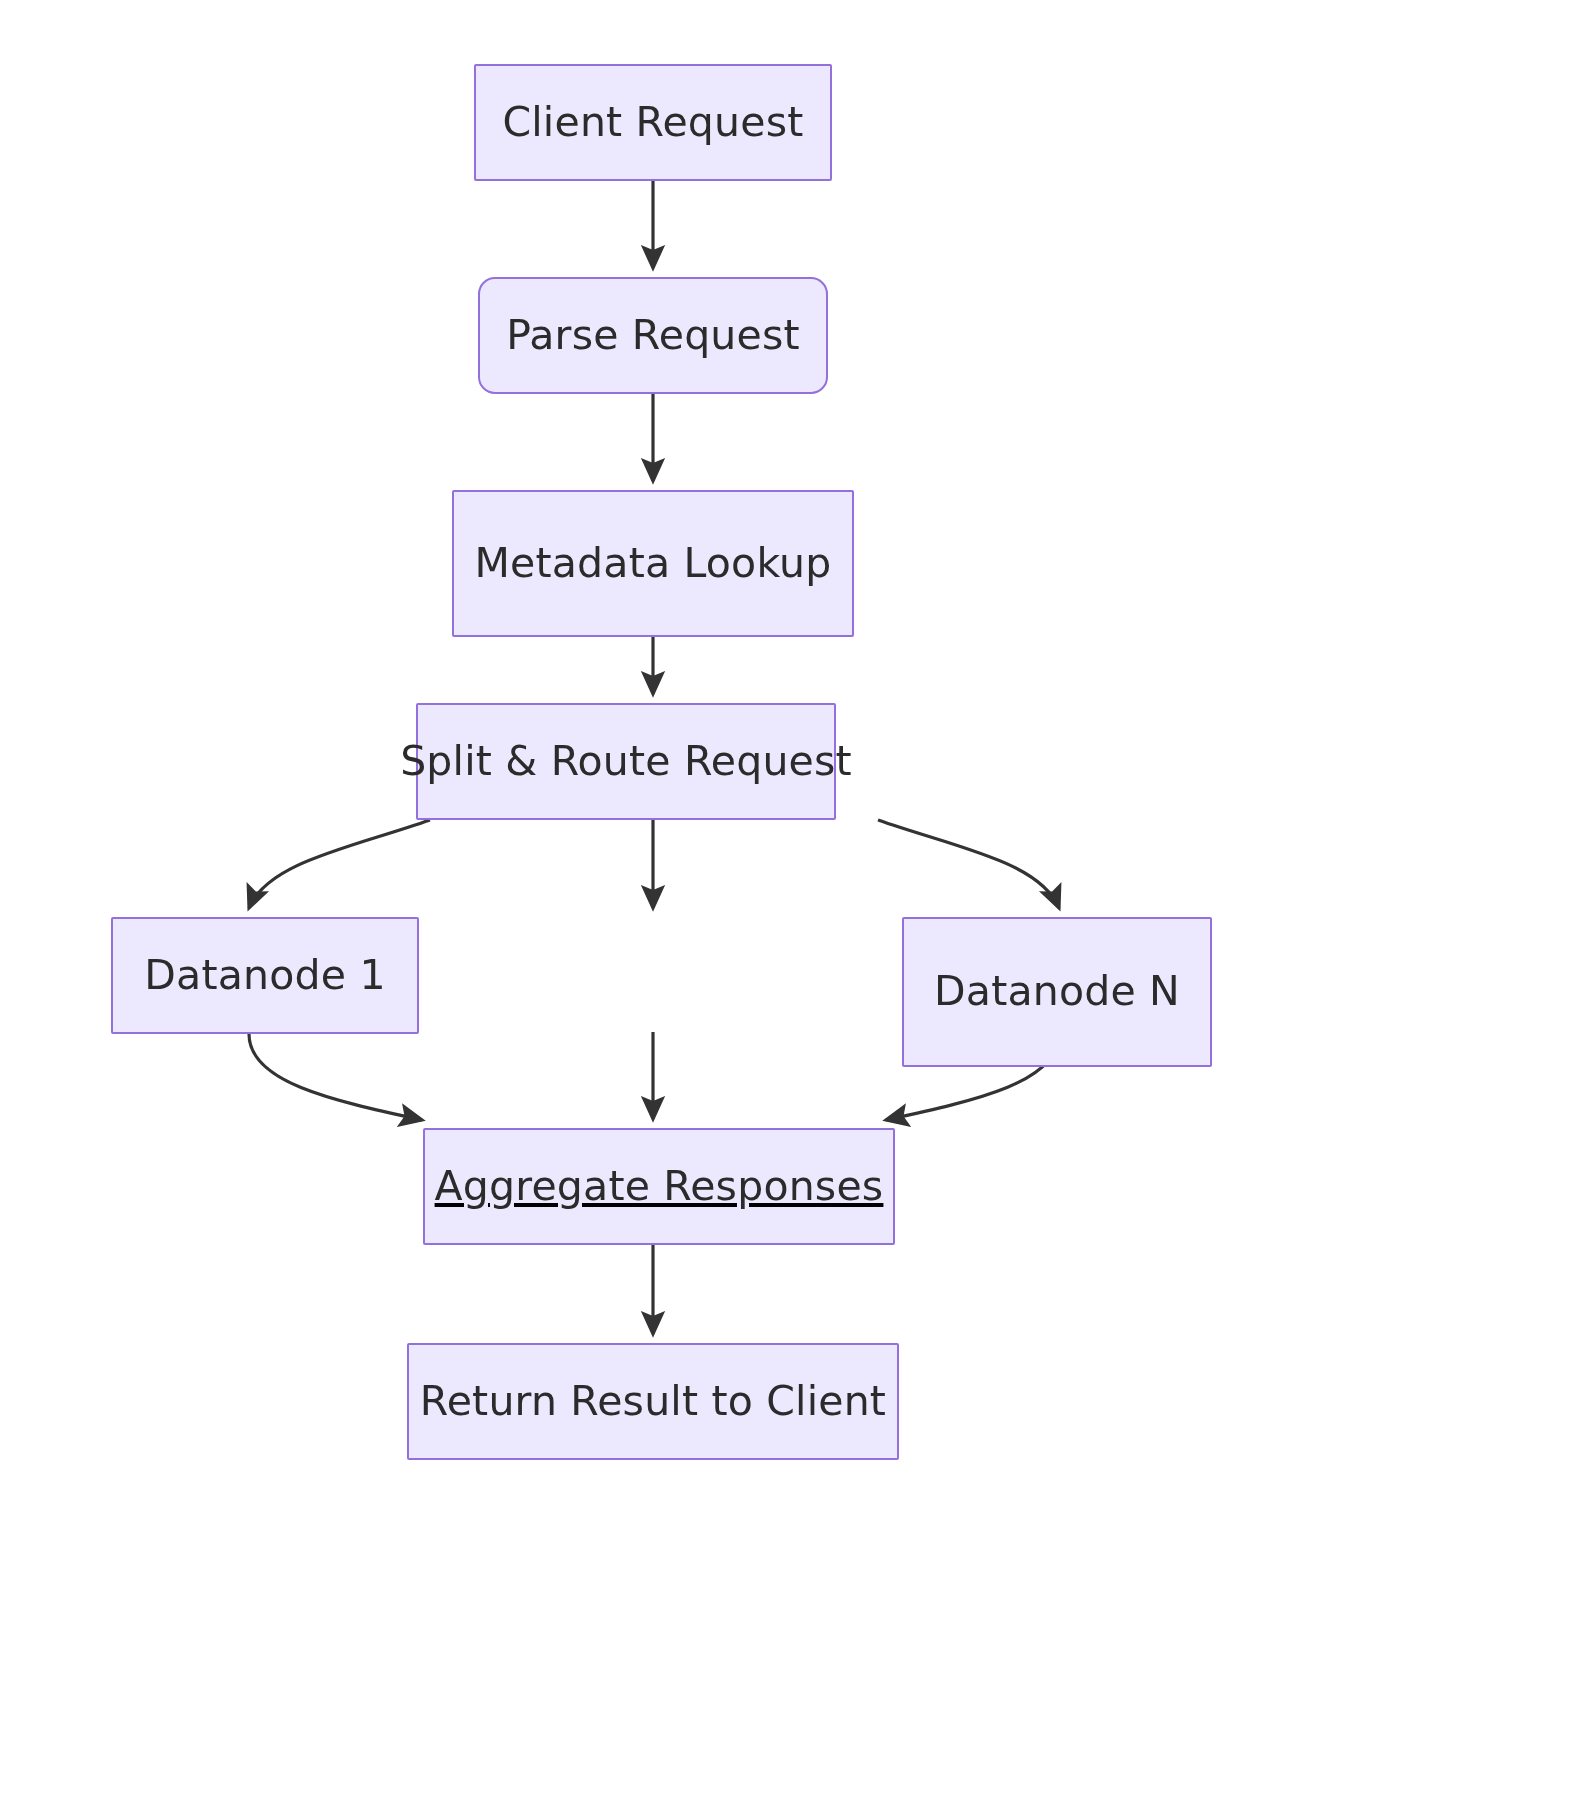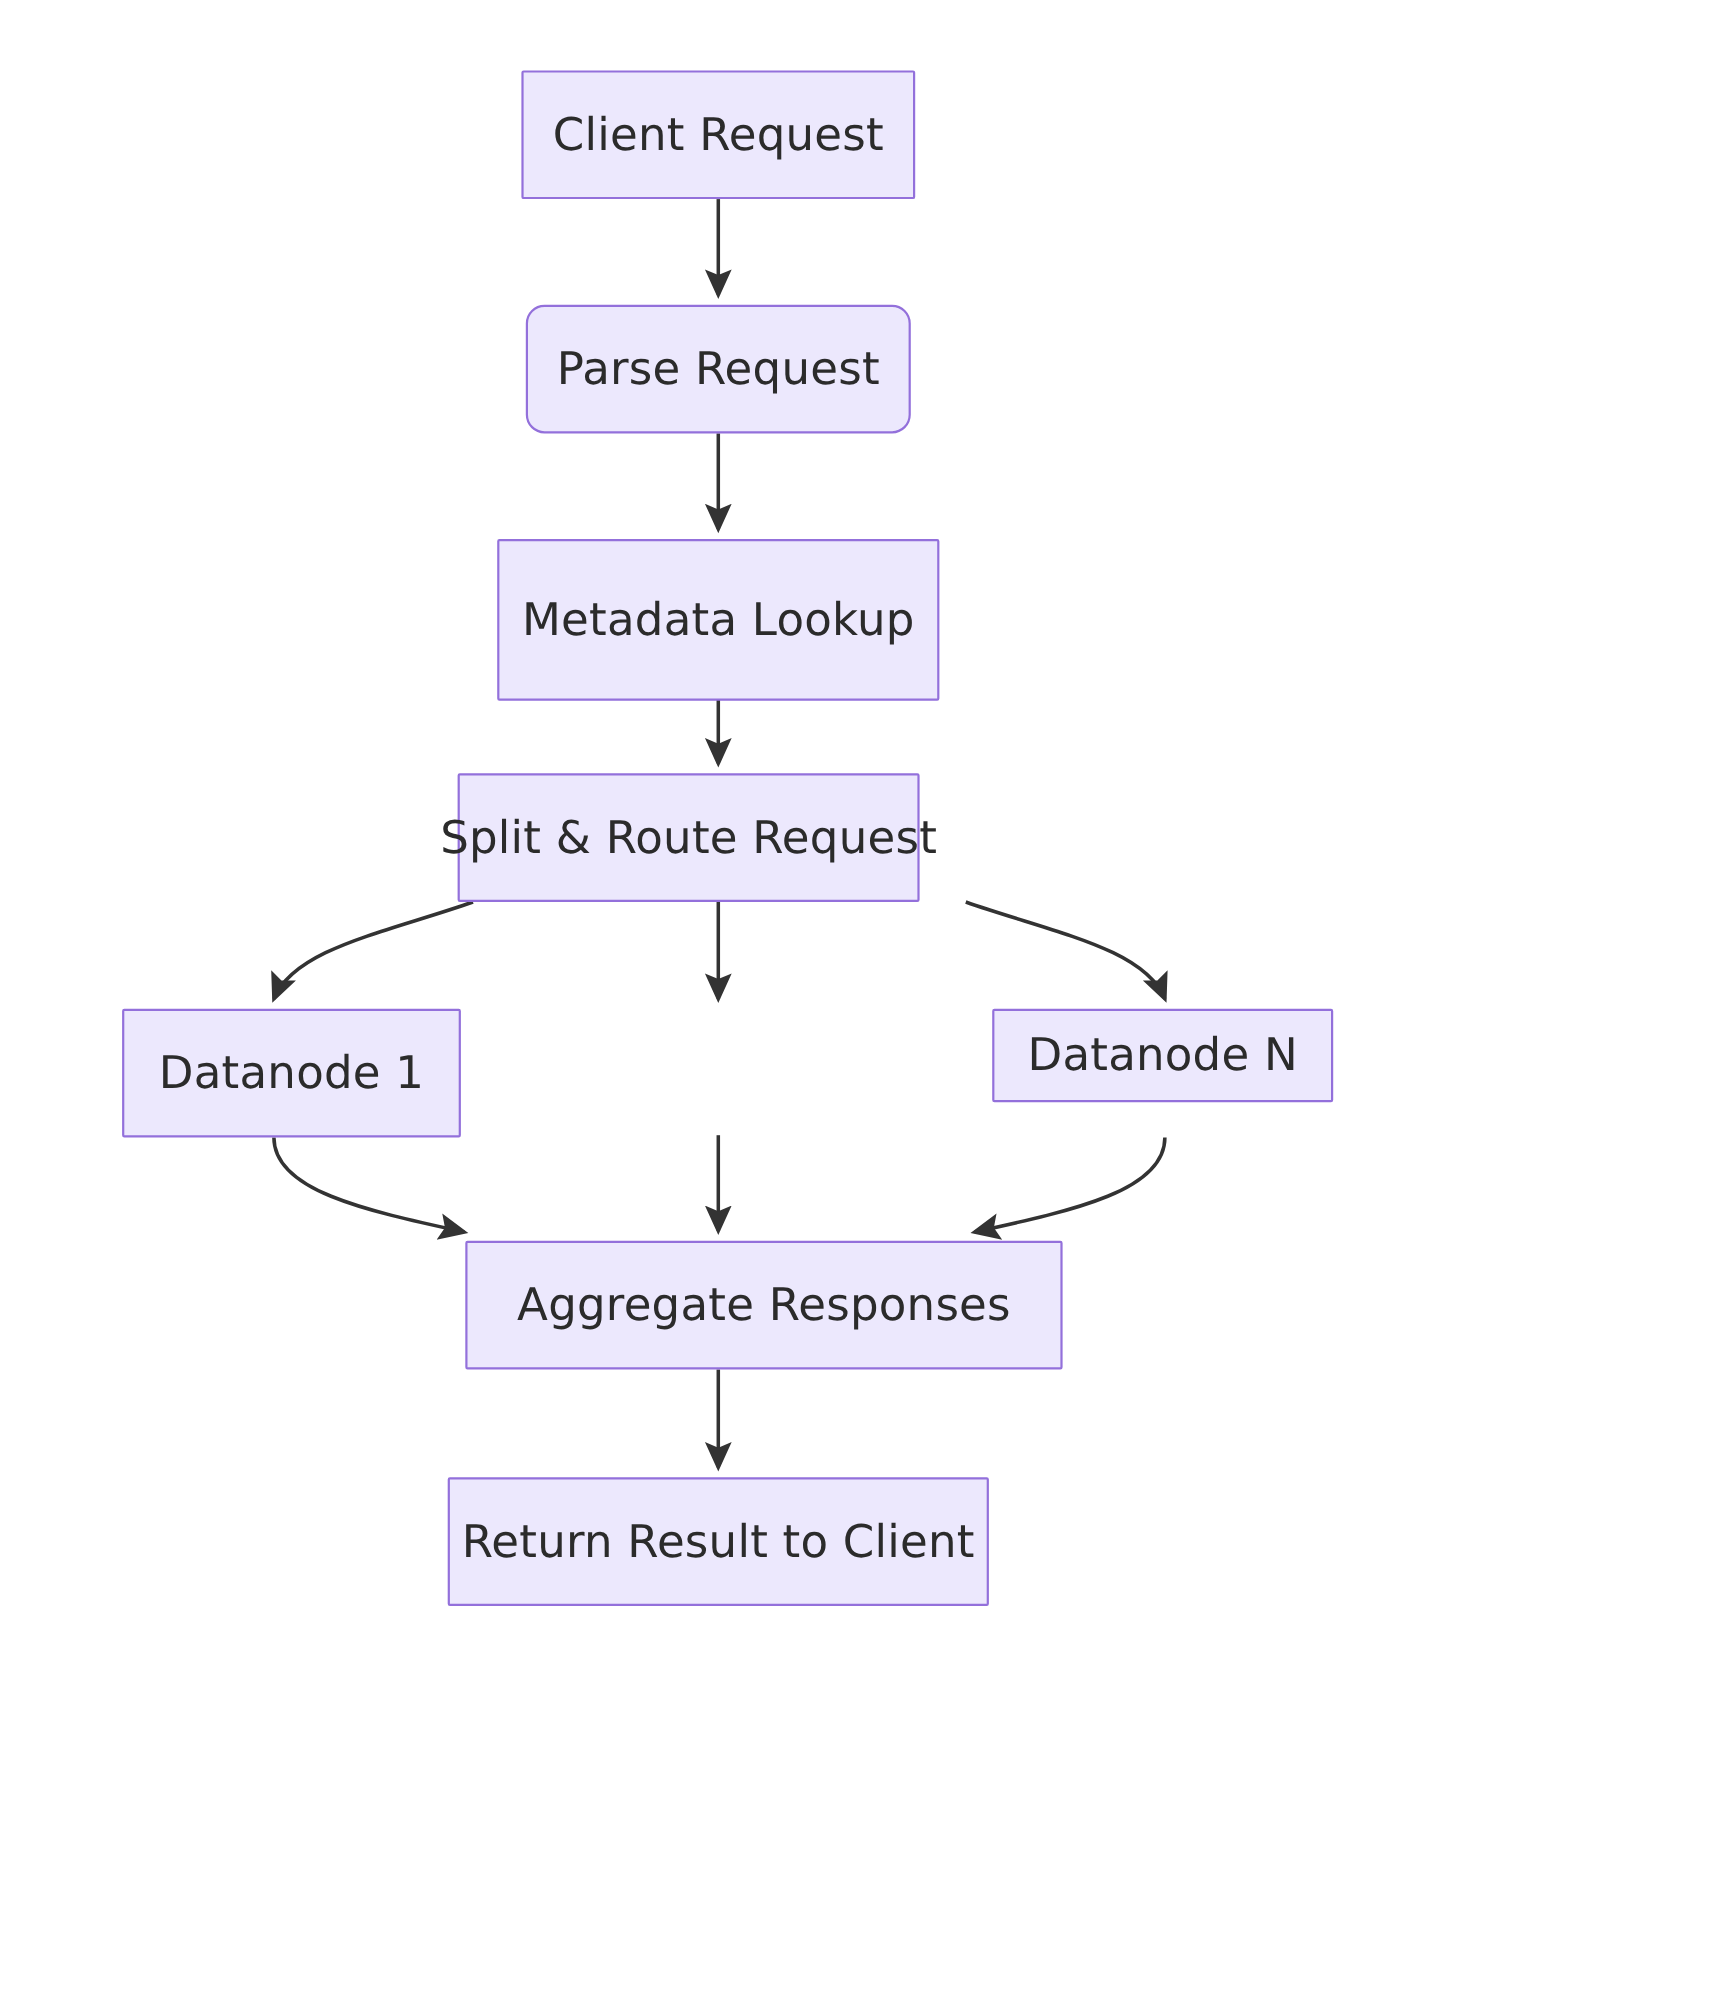--- a/index.html
+++ b/index.html
@@ -47,22 +47,22 @@
     user-select: none;
   }
 
   
   #node-client-request      { left: 474px;  top: 64px;   width: 358px; height: 117px; }
   #node-parse-request       { left: 478px;  top: 277px;  width: 350px; height: 117px; border-radius: 17px; }
   #node-metadata-lookup     { left: 452px;  top: 490px;  width: 402px; height: 147px; }
   #node-split-route-request { left: 416px;  top: 703px;  width: 420px; height: 117px; }
   #node-datanode-1          { left: 111px;   top: 917px;  width: 308px; height: 117px; }
   #node-datanode-2          { left: 499px;  top: 919px;  width: 308px; height: 113px; }
-  #node-datanode-n          { left: 902px;  top: 917px;  width: 310px; height: 85px; }
-  #node-aggregate-responses { left: 423px;  top: 1128px; width: 543px; height: 117px; }
+  #node-datanode-n          { left: 902px;  top: 917px;  width: 310px; height: 150px; }
+  #node-aggregate-responses { left: 423px;  top: 1128px; width: 472px; height: 117px; text-decoration: underline; }
   #node-return-result       { left: 407px;  top: 1343px; width: 492px; height: 117px; }
 </style>
 </head>
 <body>
 
 <div id="diagram-root">
 
   <svg id="edge-layer" viewBox="0 0 1572 1820" width="1572" height="1820" xmlns="http://www.w3.org/2000/svg">
     <defs>
       <marker id="arrowhead" markerWidth="9" markerHeight="9" refX="7.2" refY="4.5" orient="auto" markerUnits="strokeWidth">

